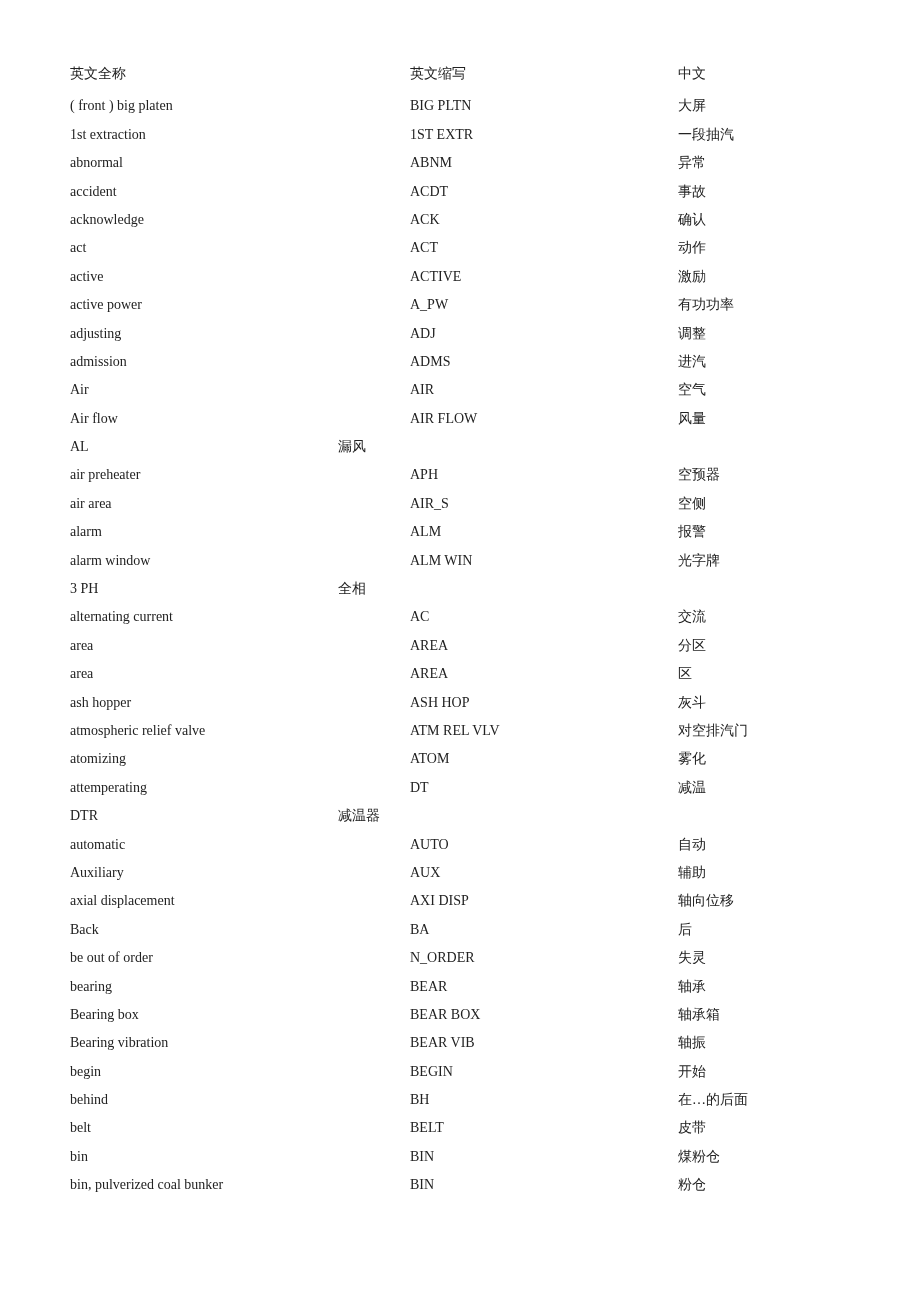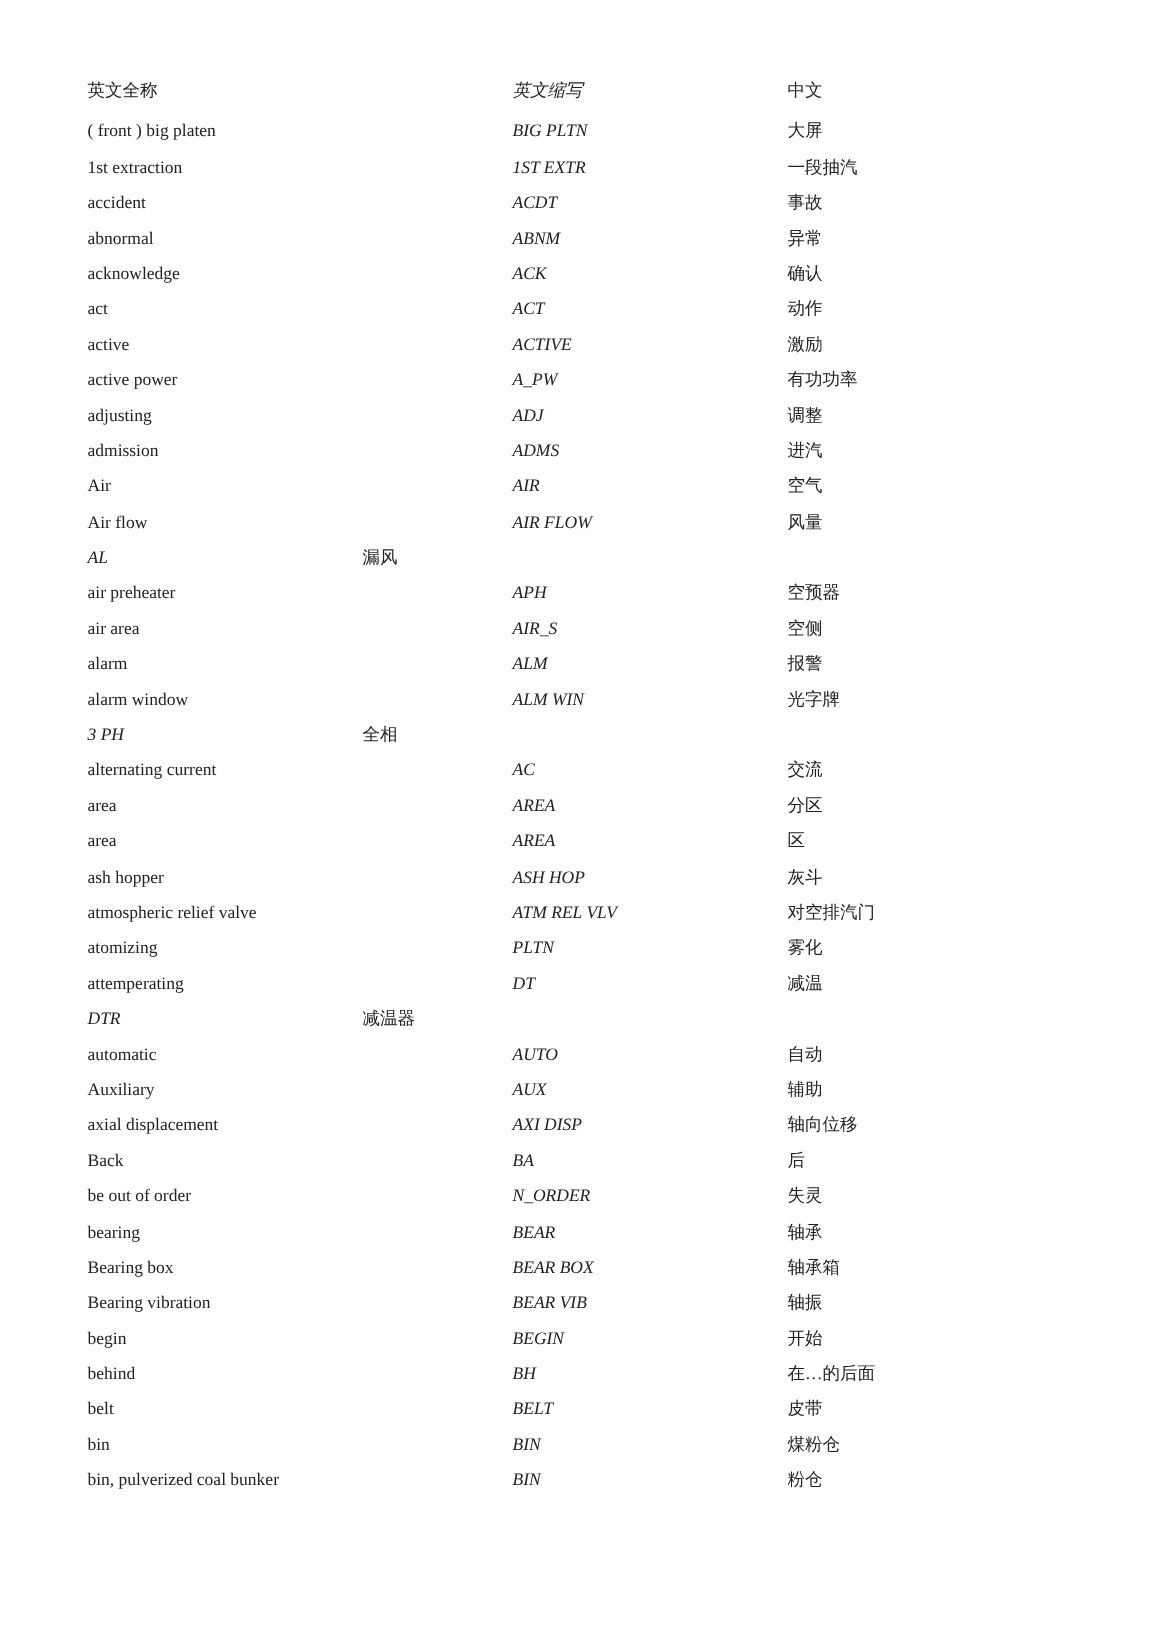--- a/index.html
+++ b/index.html
@@ -23,24 +23,24 @@
       padding: 3px 0;
       line-height: 1.6;
     }
     .col-english {
       width: 340px;
       min-width: 340px;
     }
     .col-abbrev {
       width: 220px;
       min-width: 220px;
-      font-style: italic;
     }
     .col-chinese {
       flex: 1;
+      margin-left: 48px;
     }
     .header-row {
       font-weight: normal;
       margin-bottom: 4px;
     }
   </style>
 </head>
 <body>
 
 <div class="table-container">
@@ -54,30 +54,30 @@
         <div class="col-english">( front ) big platen</div>
         <div class="col-abbrev">BIG  PLTN</div>
         <div class="col-chinese">大屏</div>
       </div>
       <div class="table-row">
         <div class="col-english">1st extraction</div>
         <div class="col-abbrev">1ST EXTR</div>
         <div class="col-chinese">一段抽汽</div>
       </div>
       <div class="table-row">
+        <div class="col-english">abnormal</div>
+        <div class="col-abbrev">ABNM</div>
+        <div class="col-chinese">异常</div>
+      </div>
+      <div class="table-row">
         <div class="col-english">accident</div>
         <div class="col-abbrev">ACDT</div>
         <div class="col-chinese">事故</div>
       </div>
       <div class="table-row">
-        <div class="col-english">abnormal</div>
-        <div class="col-abbrev">ABNM</div>
-        <div class="col-chinese">异常</div>
-      </div>
-      <div class="table-row">
         <div class="col-english">acknowledge</div>
         <div class="col-abbrev">ACK</div>
         <div class="col-chinese">确认</div>
       </div>
       <div class="table-row">
         <div class="col-english">act</div>
         <div class="col-abbrev">ACT</div>
         <div class="col-chinese">动作</div>
       </div>
       <div class="table-row">
@@ -158,21 +158,21 @@
         <div class="col-abbrev">ASH HOP</div>
         <div class="col-chinese">灰斗</div>
       </div>
       <div class="table-row">
         <div class="col-english">atmospheric relief valve</div>
         <div class="col-abbrev">ATM REL VLV</div>
         <div class="col-chinese">对空排汽门</div>
       </div>
       <div class="table-row">
         <div class="col-english">atomizing</div>
-        <div class="col-abbrev">PLTN</div>
+        <div class="col-abbrev">ATOM</div>
         <div class="col-chinese">雾化</div>
       </div>
       <div class="table-row">
         <div class="col-english">attemperating</div>
         <div class="col-abbrev">DT</div>
         <div class="col-chinese">减温</div>
       </div>
       <div class="table-row">
         <div class="col-abbrev">DTR</div>
         <div class="col-chinese">减温器</div>

